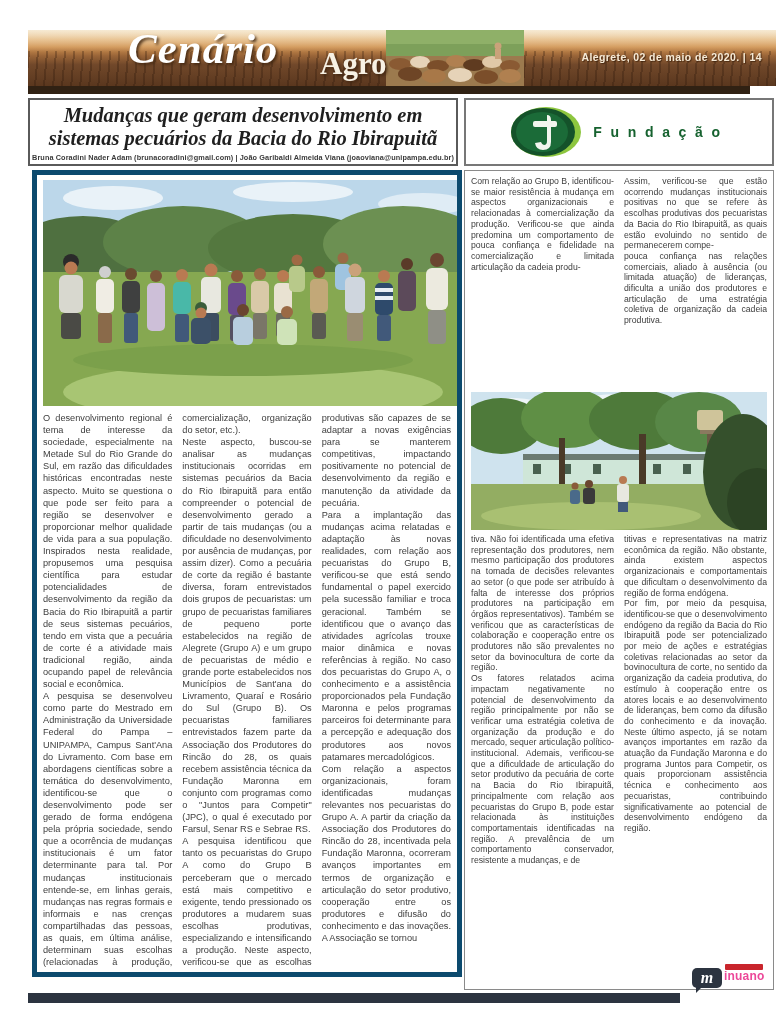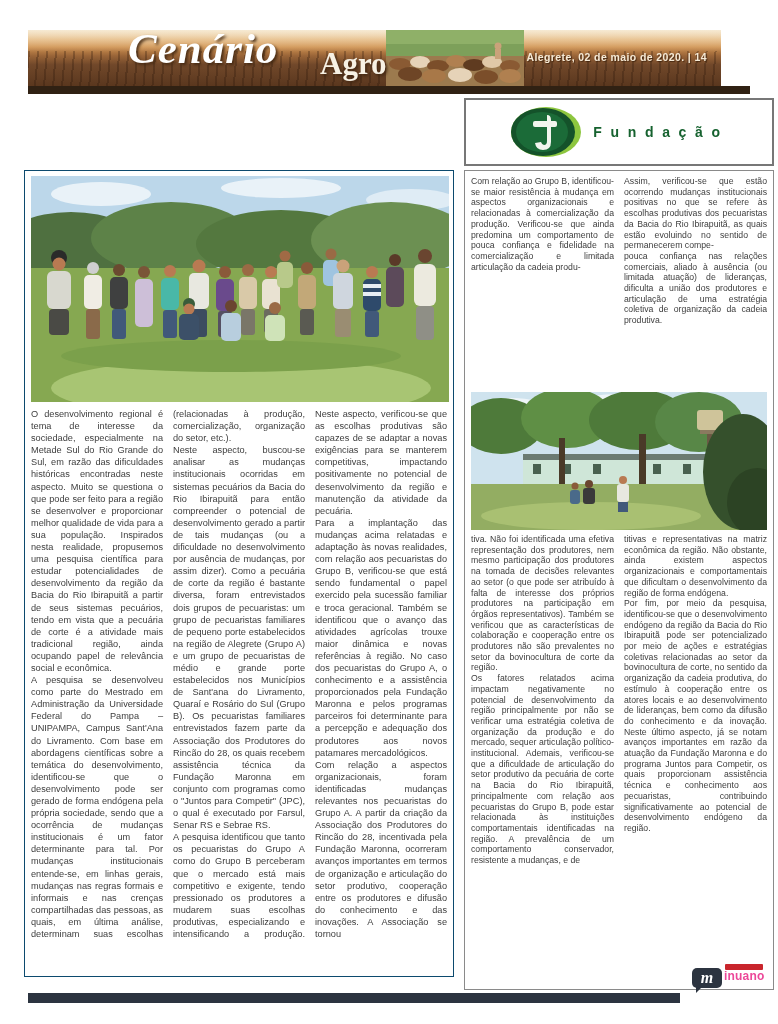--- a/index.html
+++ b/index.html
@@ -1,20 +1,20 @@
 <!DOCTYPE html>
 <html lang="pt-BR"><head>
 <meta charset="utf-8">
 <style>
   * { box-sizing: border-box; margin: 0; padding: 0; }
   body { background:#ffffff; font-family:"Liberation Sans", sans-serif; }
   #page { position:relative; width:778px; height:1024px; background:#ffffff; overflow:hidden; }
 
   
-  .banner { position:absolute; left:28px; top:30px; width:693px; height:56px;
+  .banner { position:absolute; left:28px; top:30px; width:748px; height:56px;
     background:linear-gradient(#ecd9bb 0%, #e0b074 16%, #cf914f 30%, #9a6538 46%, #71482a 62%, #5a371e 100%);
     overflow:hidden; }
   .banner .furrows { position:absolute; left:0; bottom:0; width:100%; height:62%;
     background:repeating-linear-gradient(95deg, rgba(40,20,8,.28) 0 2px, rgba(0,0,0,0) 2px 9px); }
   .banner .haze { position:absolute; left:0; top:0; width:100%; height:40%;
     background:linear-gradient(rgba(255,248,230,.55), rgba(255,248,230,0)); }
   .banner-title { position:absolute; left:100px; top:-6px; font-family:"Liberation Serif", serif;
     font-style:italic; font-weight:bold; font-size:43px; color:#ffffff;
     text-shadow:2px 2px 3px rgba(60,35,15,.85); letter-spacing:1px; }
   .banner-sub { position:absolute; left:292px; top:16px; font-family:"Liberation Serif", serif;
@@ -32,22 +32,22 @@
   .byline { margin-top:3px; font-size:7.3px; font-weight:bold; color:#3a3a3a; letter-spacing:.1px; }
 
   .logo-box { position:absolute; left:464px; top:98px; width:310px; height:68px;
     border:2px solid #777; background:#fff; display:flex; align-items:center; justify-content:center; gap:10px; }
   .logo-words { display:flex; flex-direction:column; align-items:center; }
   .logo-top { font-size:14px; font-weight:bold; color:#16622f; letter-spacing:.62em; line-height:14px; }
   .logo-bottom { font-size:33px; font-weight:bold; color:#177335; line-height:30px; letter-spacing:.5px;
     font-family:"Liberation Sans", sans-serif; }
 
   
-  .left-box { position:absolute; left:24px; top:170px; width:430px; height:807px;
-    border:1px solid #0c4a6e; background:#fff; padding:5px 6px; overflow:hidden; }
+  .left-box { position:absolute; left:32px; top:170px; width:430px; height:807px;
+    border:5px solid #0c4a6e; background:#fff; padding:5px 6px; overflow:hidden; }
   .right-box { position:absolute; left:464px; top:170px; width:310px; height:820px;
     border:1px solid #8a8a8a; background:#fff; padding:5px 6px; overflow:hidden;
     display:flex; flex-direction:column; gap:4px; }
 
   .photo1 { width:418px; height:226px; display:block; }
   .left-text { margin-top:6px; height:558px; column-count:3; column-gap:10px; overflow:hidden; }
   .left-text .para, .rt-col .para { font-size:9.2px; line-height:12.1px; text-align:justify;
     color:#3d3d3d; hyphens:auto; -webkit-hyphens:auto; }
 
   .rt-row { display:grid; grid-template-columns:1fr 1fr; gap:10px; overflow:hidden; }
@@ -96,20 +96,25 @@
         <circle cx="112" cy="16" r="3.5" fill="#caa27a"></circle>
           <rect x="109" y="19" width="6" height="10" fill="#caa27a"></rect>
       </svg>
     </div>
     <div class="banner-title">Cenário</div>
     <div class="banner-sub">Agro</div>
     <div class="banner-date">Alegrete, 02 de maio de 2020.  |  14</div>
   </div>
   <div class="banner-strip"></div>
 
+  <div class="headline-box">
+    <div class="headline-line">Mudanças que geram desenvolvimento em</div>
+    <div class="headline-line">sistemas pecuários da Bacia do Rio Ibirapuitã</div>
+    <div class="byline">Bruna Coradini Nader Adam (brunacoradini@gmail.com)  |  João Garibaldi Almeida Viana (joaoviana@unipampa.edu.br)</div>
+  </div>
 
   <div class="logo-box">
     <svg width="74" height="54" viewBox="0 0 74 54">
       <ellipse cx="37" cy="27" rx="35" ry="25" fill="#8dc63f"></ellipse>
       <ellipse cx="34" cy="27" rx="32" ry="24" fill="#14522a"></ellipse>
       <ellipse cx="33" cy="27" rx="26" ry="20" fill="#1b6b38"></ellipse>
       <rect x="24" y="16" width="24" height="6" rx="2" fill="#f2f5ee"></rect>
       <path d="M38 10 q4 0 4 5 v22 q0 8 -8 8 q-7 0 -8 -7 l6 -1 q1 3 3 3 q3 0 3 -4 v-21 q0 -5 0 -5 z" fill="#f2f5ee"></path>
     </svg>
     <div class="logo-words">

